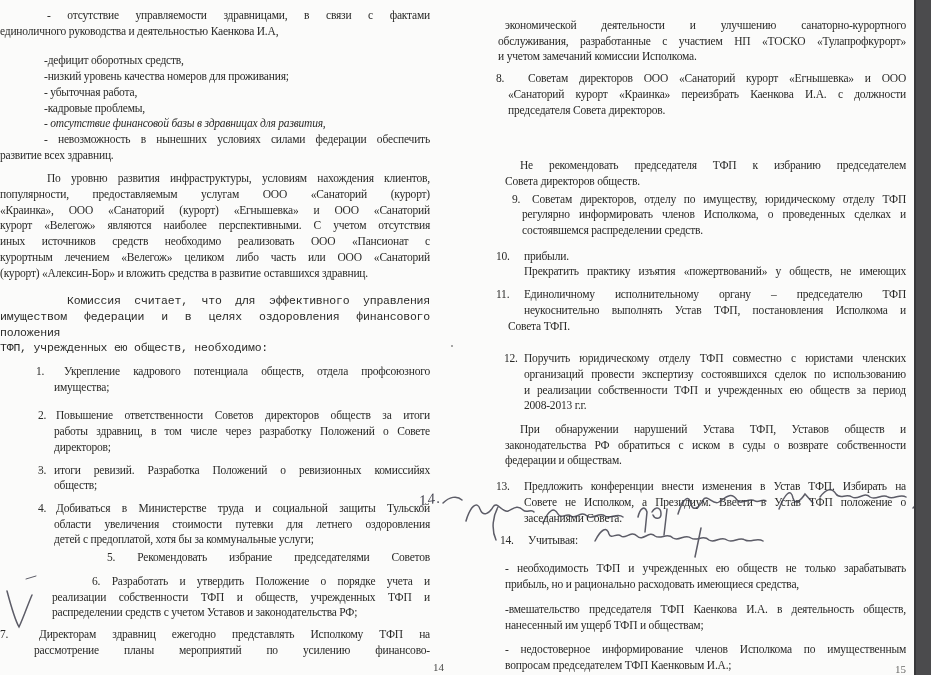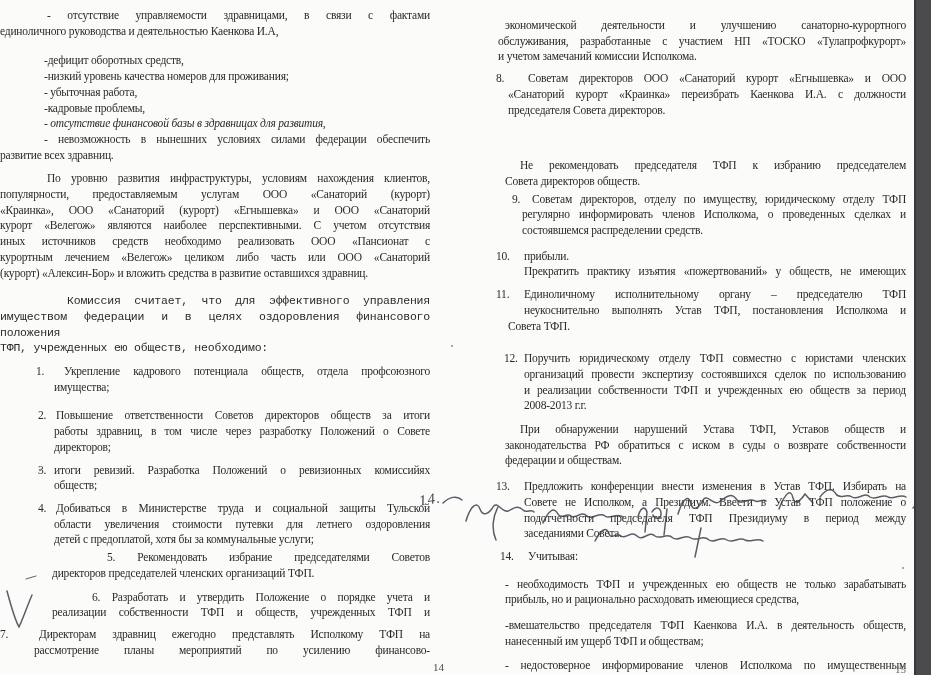--- a/index.html
+++ b/index.html
@@ -83,25 +83,25 @@
       <div class="line" style="padding-left: 54px;">обществ;</div>
     </div>
     <div class="block" style="margin-top: 7px;">
       <span class="num" style="left: 38px;">4.</span>
       <div class="line j" style="padding-left: 56px;">Добиваться в Министерстве труда и социальной защиты Тульской</div>
       <div class="line j" style="padding-left: 54px;">области увеличения стоимости путевки для летнего оздоровления</div>
       <div class="line" style="padding-left: 54px;">детей с предоплатой, хотя бы за коммунальные услуги;</div>
     </div>
     <div class="block" style="margin-top: 2px;">
       <div class="line j" style="padding-left: 107px;">5. Рекомендовать избрание председателями Советов</div>
-      <div class="line" style="padding-left: 52px;">директоров председателей членских организаций ТФП.</div>
     </div>
     <div class="block" style="margin-top: 8px;">
       <div class="line j" style="padding-left: 92px;">6. Разработать и утвердить Положение о порядке учета и</div>
       <div class="line j" style="padding-left: 52px;">реализации собственности ТФП и обществ, учрежденных ТФП и</div>
+      <div class="line" style="padding-left: 52px;">распределении средств с учетом Уставов и законодательства РФ;</div>
     </div>
     <div class="block" style="margin-top: 6px;">
       <span class="num" style="left: 0px;">7.</span>
       <div class="line j" style="padding-left: 39px;">Директорам здравниц ежегодно представлять Исполкому ТФП на</div>
       <div class="line j" style="padding-left: 34px;">рассмотрение планы мероприятий по усилению финансово-</div>
     </div>
   </div>
 
 <div class="col" id="right-col">
     <div class="block" style="margin-top: 10px;">
@@ -145,21 +145,20 @@
     </div>
     <div class="block" style="margin-top: 8px;">
       <div class="line j" style="padding-left: 34px;">При обнаружении нарушений Устава ТФП, Уставов обществ и</div>
       <div class="line j" style="padding-left: 19px;">законодательства РФ обратиться с иском в суды о возврате собственности</div>
       <div class="line" style="padding-left: 19px;">федерации и обществам.</div>
     </div>
     <div class="block" style="margin-top: 10px;">
       <span class="num" style="left: 10px;">13.</span>
       <div class="line j" style="padding-left: 38px;">Предложить конференции внести изменения в Устав ТФП. Избирать на</div>
       <div class="line j" style="padding-left: 38px;">Совете не Исполком, а Президиум. Ввести в Устав ТФП положение о</div>
-      <div class="line j" style="padding-left: 38px;">подотчетности председателя ТФП Президиуму в период между</div>
       <div class="line" style="padding-left: 38px;">заседаниями Совета.</div>
     </div>
     <div class="block" style="margin-top: 7px;">
       <span class="num" style="left: 14px;">14.</span>
       <div class="line" style="padding-left: 42px;">Учитывая:</div>
     </div>
     <div class="block" style="margin-top: 12px;">
       <div class="line j" style="padding-left: 19px;">- необходимость ТФП и учрежденных ею обществ не только зарабатывать</div>
       <div class="line" style="padding-left: 19px;">прибыль, но и рационально расходовать имеющиеся средства,</div>
     </div>

